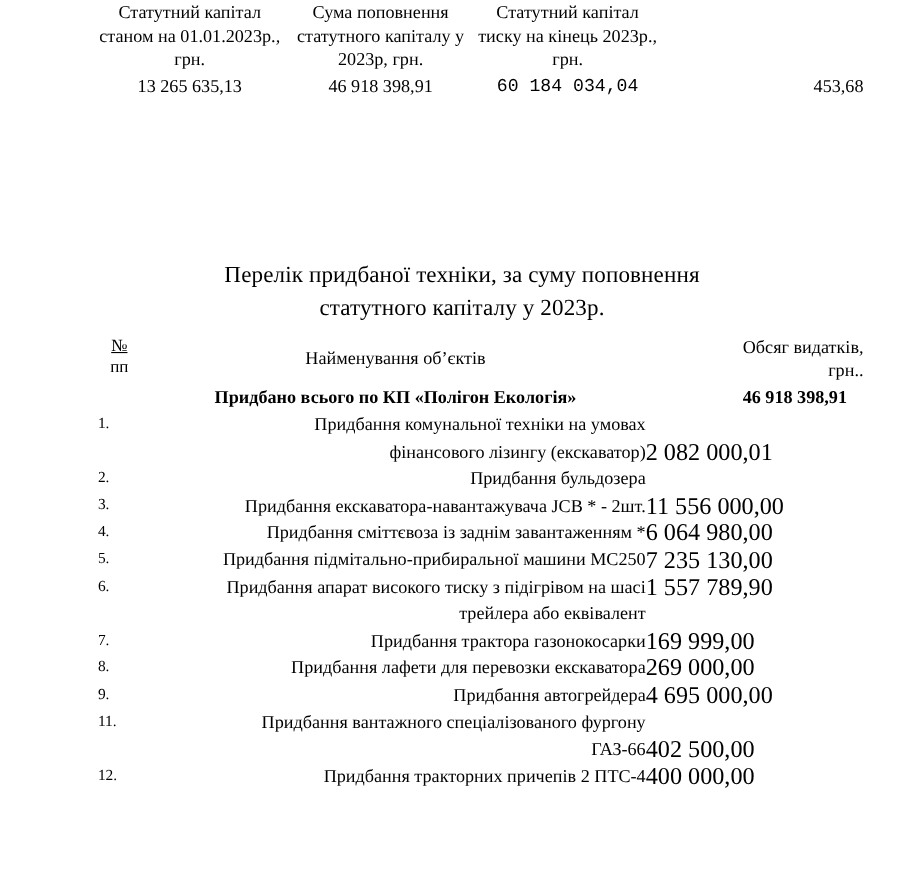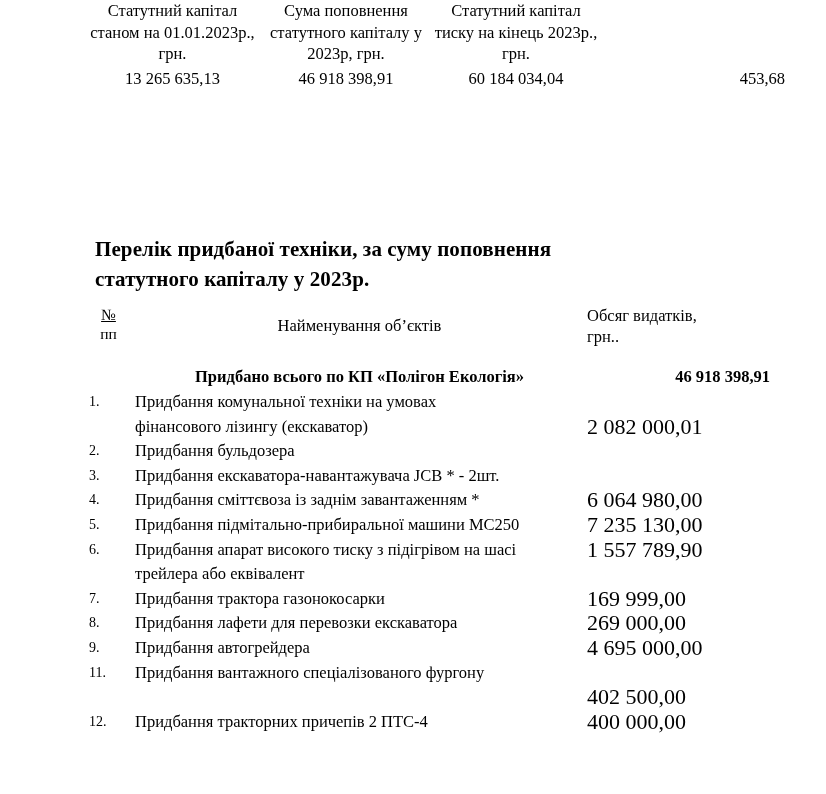--- a/index.html
+++ b/index.html
@@ -53,33 +53,33 @@
     margin-top: 3px;
   }
   .sum-val {
     text-align: center;
     font-size: 16.5px;
     line-height: 22px;
     box-sizing: border-box;
   }
   .sum-val.c1 { width: 175px; }
   .sum-val.c2 { width: 172px; }
-  .sum-val.c3 { width: 168px; }
+  .sum-val.c3 { width: 168px; font-family: Liberation Mono, monospace; }
   .sum-val.c4 { width: 185px; text-align: right; }
 
   
   .doc-title {
     position: absolute;
     left: 95px;
     top: 234px;
     width: 650px;
-    text-align: left;
+    text-align: center;
     font-size: 21px;
     line-height: 30px;
-    font-weight: bold;
+    font-weight: normal;
     letter-spacing: 0.1px;
   }
 
   
   .list {
     position: absolute;
     left: 85px;
     top: 305px;
     width: 700px;
   }
@@ -102,31 +102,31 @@
   .lh-name {
     width: 455px;
     text-align: center;
     font-size: 16.5px;
     line-height: 19px;
     padding-top: 11px;
     box-sizing: border-box;
   }
   .lh-amt {
     width: 198px;
-    text-align: left;
+    text-align: right;
     font-size: 16.5px;
     line-height: 21px;
     box-sizing: border-box;
   }
 
   .total-row {
     display: flex;
     align-items: flex-start;
     width: 100%;
-    margin-top: 19px;
+    margin-top: 3px;
   }
   .total-row .tr-num { width: 47px; }
   .total-row .tr-name {
     width: 455px;
     text-align: center;
     font-weight: bold;
     font-size: 16.5px;
     line-height: 22px;
   }
   .total-row .tr-amt {
@@ -150,21 +150,21 @@
     font-size: 14px;
     line-height: 24.6px;
     text-align: left;
     padding-left: 4px;
     box-sizing: border-box;
   }
   .r-name {
     width: 455px;
     font-size: 16.5px;
     line-height: 24.6px;
-    text-align: left;
+    text-align: right;
     padding-left: 3px;
     box-sizing: border-box;
   }
   .r-amt {
     width: 198px;
     font-size: 22px;
     line-height: 24.6px;
     text-align: left;
     padding-right: 15px;
     box-sizing: border-box;
@@ -230,20 +230,21 @@
           <div class="r-num">2.</div>
           <div class="r-name">
             <span class="l2">Придбання бульдозера</span>
           </div>
         </div>
         <div class="row">
           <div class="r-num">3.</div>
           <div class="r-name">
             <span class="l2">Придбання екскаватора-навантажувача JCB * - 2шт.</span>
           </div>
+          <div class="r-amt">11 556 000,00</div>
         </div>
         <div class="row">
           <div class="r-num">4.</div>
           <div class="r-name">
             <span class="l2">Придбання сміттєвоза із заднім завантаженням *</span>
           </div>
           <div class="r-amt">6 064 980,00</div>
         </div>
         <div class="row">
           <div class="r-num">5.</div>
@@ -278,20 +279,21 @@
           <div class="r-num">9.</div>
           <div class="r-name">
             <span class="l2">Придбання автогрейдера</span>
           </div>
           <div class="r-amt">4 695 000,00</div>
         </div>
         <div class="row">
           <div class="r-num">11.</div>
           <div class="r-name">
             <span class="l2">Придбання вантажного спеціалізованого фургону</span>
+            <span class="l2">ГАЗ-66</span>
           </div>
           <div class="r-amt push1">402 500,00</div>
         </div>
         <div class="row">
           <div class="r-num">12.</div>
           <div class="r-name">
             <span class="l2">Придбання тракторних причепів 2 ПТС-4</span>
           </div>
           <div class="r-amt">400 000,00</div>
         </div>

